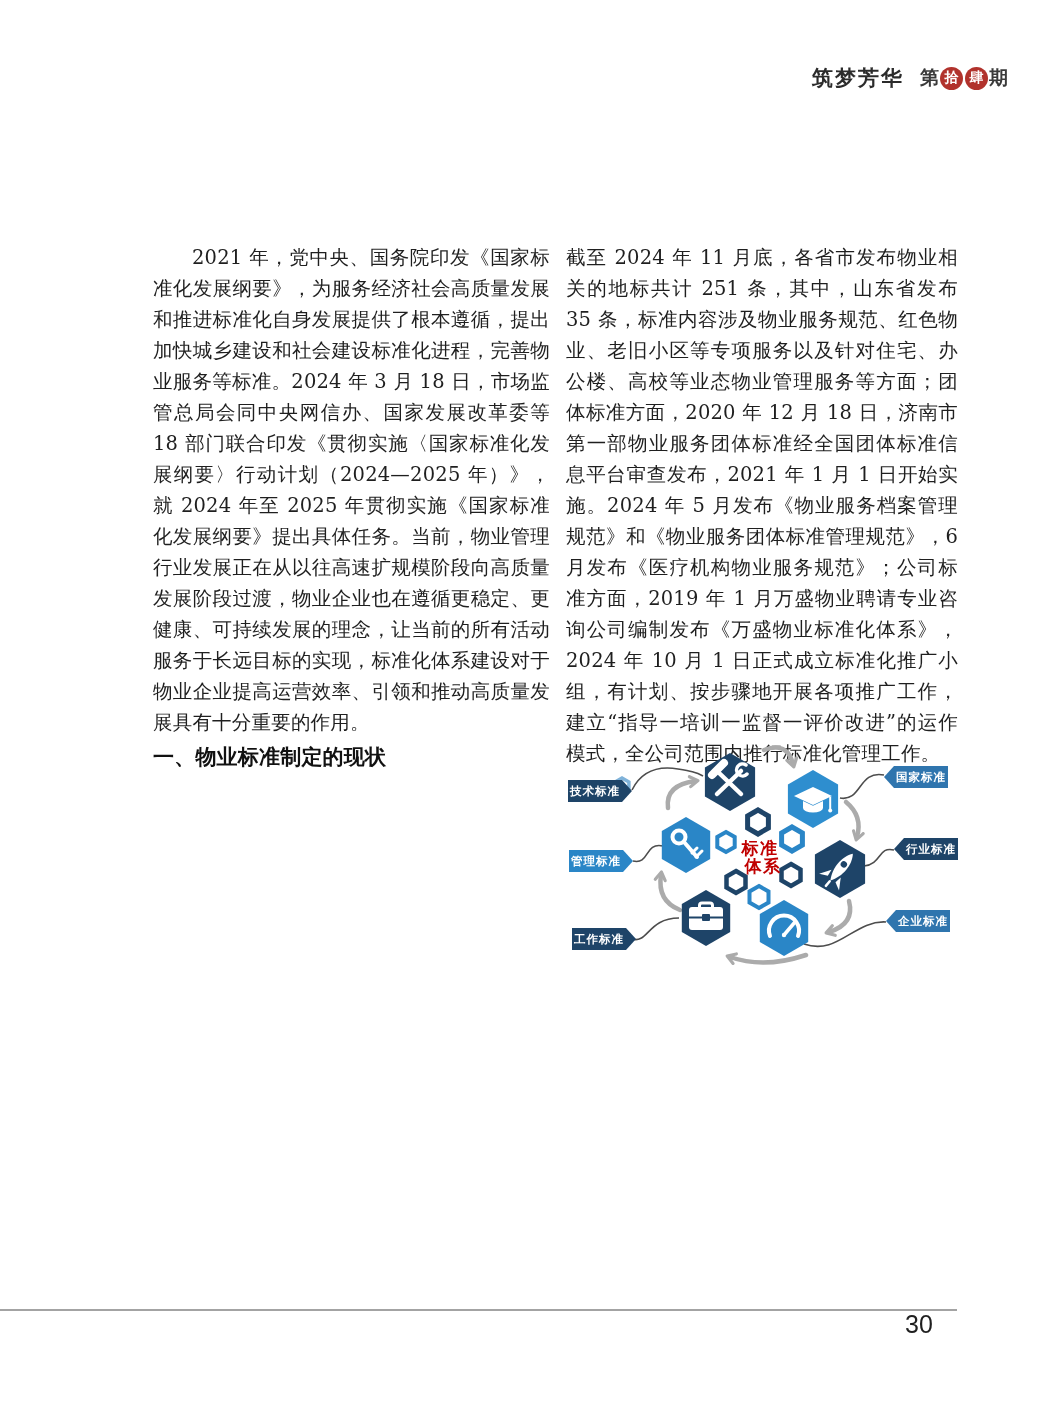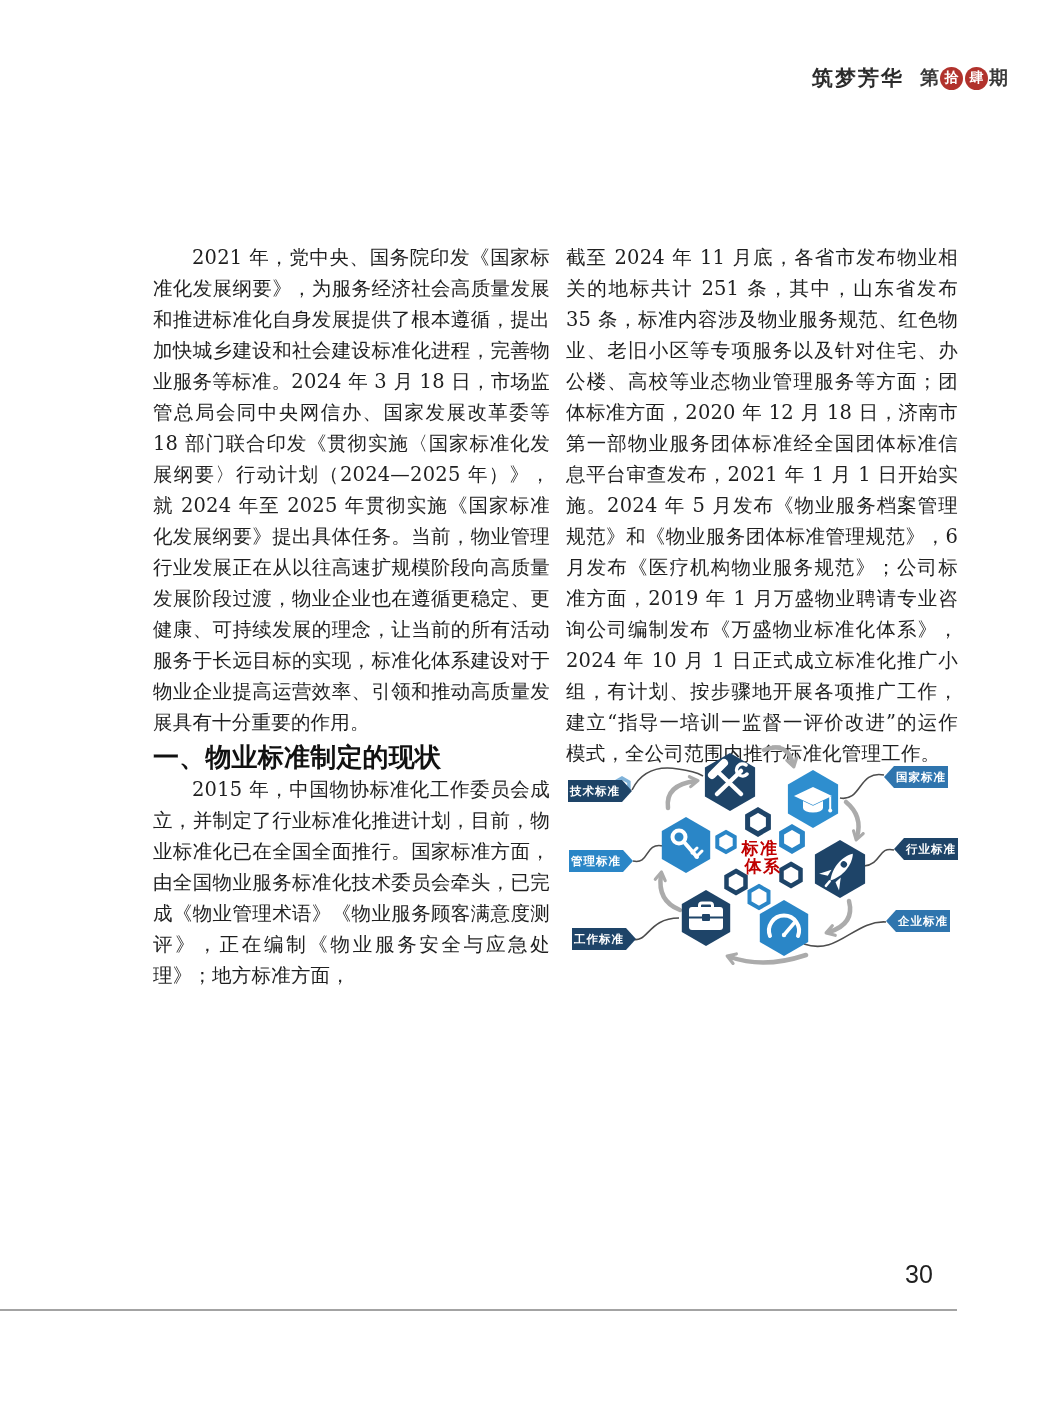--- a/index.html
+++ b/index.html
@@ -13,52 +13,51 @@
   .seal{display:inline-flex;align-items:center;justify-content:center;width:23px;height:23px;
         border-radius:50%;background:#b1322c;color:#fff;font-size:14px;font-weight:700;margin:0 1px;}
   
   .col{position:absolute;top:242px;width:397px;font-size:19.5px;line-height:31px;
        text-align:justify;letter-spacing:.2px;}
   .col-left{left:153px;}
   .col-right{left:566px;width:392px;}
   .col p{margin:0;}
   .indent{text-indent:2em;}
   .heading{font-family:"Liberation Sans","DejaVu Sans",sans-serif;font-weight:700;
-           font-size:26px;line-height:34px;margin:2px 0 0 0;color:#111;text-align:left;}
+           font-size:21px;line-height:34px;margin:2px 0 0 0;color:#111;text-align:left;}
   
   .diagram{position:absolute;left:556px;top:742px;width:426px;height:246px;}
   .diagram svg{display:block;width:100%;height:100%;}
   .banner-text{font-family:"Liberation Sans","DejaVu Sans",sans-serif;font-size:11.5px;
                font-weight:700;fill:#ffffff;letter-spacing:1px;}
   .center-text{font-family:"Liberation Sans","DejaVu Sans",sans-serif;font-size:17px;
                font-weight:700;fill:#c00000;letter-spacing:1.5px;}
   
   .footer-rule{position:absolute;left:0;top:1309px;width:957px;border-top:2px solid #a3a3a3;}
-  .page-number{position:absolute;left:905px;top:1260px;width:60px;font-family:"Liberation Sans","DejaVu Sans",sans-serif;
+  .page-number{position:absolute;left:905px;top:1310px;width:60px;font-family:"Liberation Sans","DejaVu Sans",sans-serif;
                font-size:25px;color:#1f1f1f;}
 </style>
 </head>
 <body>
 
 <div class="page">
 
   <div class="header">
     <span class="mag-title">筑梦芳华</span>
     <span class="issue">
       <span>第</span>
       <span class="seal">拾</span>
       <span class="seal">肆</span>
       <span>期</span>
     </span>
   </div>
 
   <div class="col col-left">
     <p class="indent">2021 年，党中央、国务院印发《国家标准化发展纲要》，为服务经济社会高质量发展和推进标准化自身发展提供了根本遵循，提出加快城乡建设和社会建设标准化进程，完善物业服务等标准。2024 年 3 月 18 日，市场监管总局会同中央网信办、国家发展改革委等 18 部门联合印发《贯彻实施〈国家标准化发展纲要〉行动计划（2024—2025 年）》，就 2024 年至 2025 年贯彻实施《国家标准化发展纲要》提出具体任务。当前，物业管理行业发展正在从以往高速扩规模阶段向高质量发展阶段过渡，物业企业也在遵循更稳定、更健康、可持续发展的理念，让当前的所有活动服务于长远目标的实现，标准化体系建设对于物业企业提高运营效率、引领和推动高质量发展具有十分重要的作用。</p>
     <h2 class="heading">一、物业标准制定的现状</h2>
-    <p class="indent">2015 年，中国物协标准化工作委员会成立，并制定了行业标准化推进计划，目前，物业标准化已在全国全面推行。国家标准方面，由全国物业服务标准化技术委员会牵头，已完成《物业管理术语》《物业服务顾客满意度测评》，正在编制《物业服务安全与应急处理》；地方标准方面，</p>
   </div>
 
   <div class="col col-right">
     <p>截至 2024 年 11 月底，各省市发布物业相关的地标共计 251 条，其中，山东省发布 35 条，标准内容涉及物业服务规范、红色物业、老旧小区等专项服务以及针对住宅、办公楼、高校等业态物业管理服务等方面；团体标准方面，2020 年 12 月 18 日，济南市第一部物业服务团体标准经全国团体标准信息平台审查发布，2021 年 1 月 1 日开始实施。2024 年 5 月发布《物业服务档案管理规范》和《物业服务团体标准管理规范》，6 月发布《医疗机构物业服务规范》；公司标准方面，2019 年 1 月万盛物业聘请专业咨询公司编制发布《万盛物业标准化体系》，2024 年 10 月 1 日正式成立标准化推广小组，有计划、按步骤地开展各项推广工作，建立“指导一培训一监督一评价改进”的运作模式，全公司范围内推行标准化管理工作。</p>
   </div>
 
   <div class="diagram">
     <svg viewBox="0 0 426 246" xmlns="http://www.w3.org/2000/svg">
       <defs>
         <marker id="ah" markerUnits="userSpaceOnUse" markerWidth="14" markerHeight="14" refX="7" refY="7" orient="auto">

